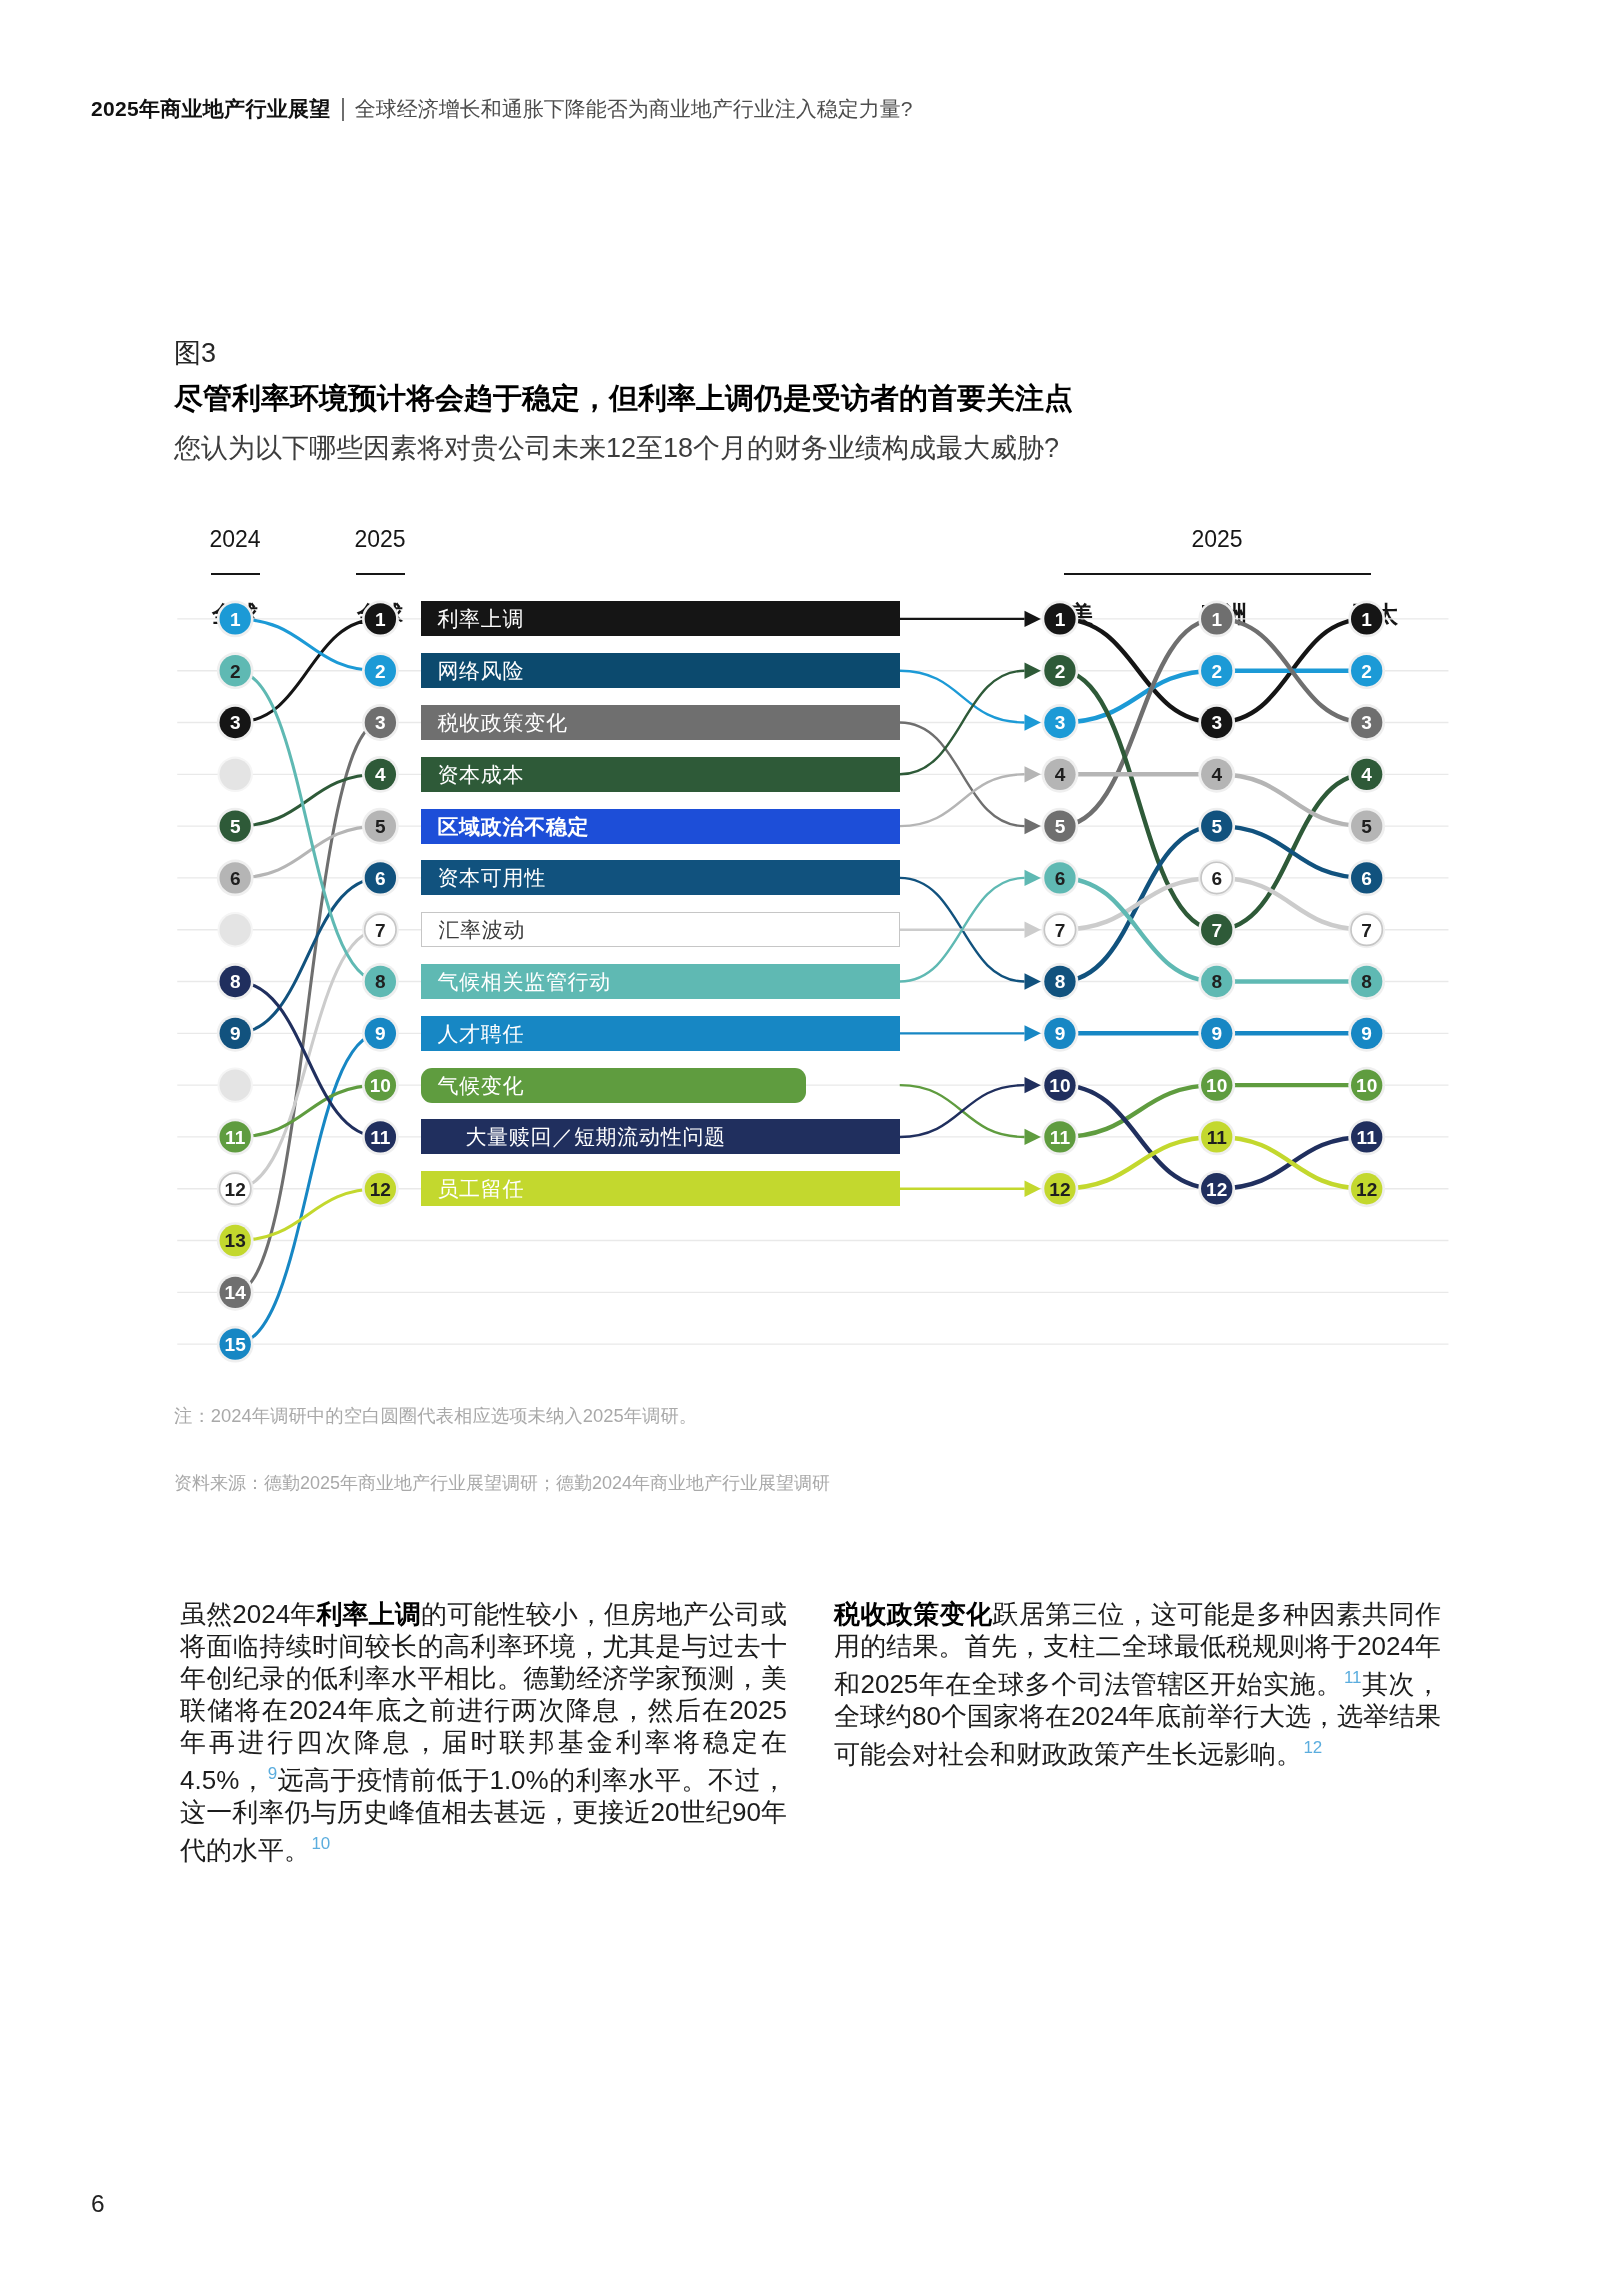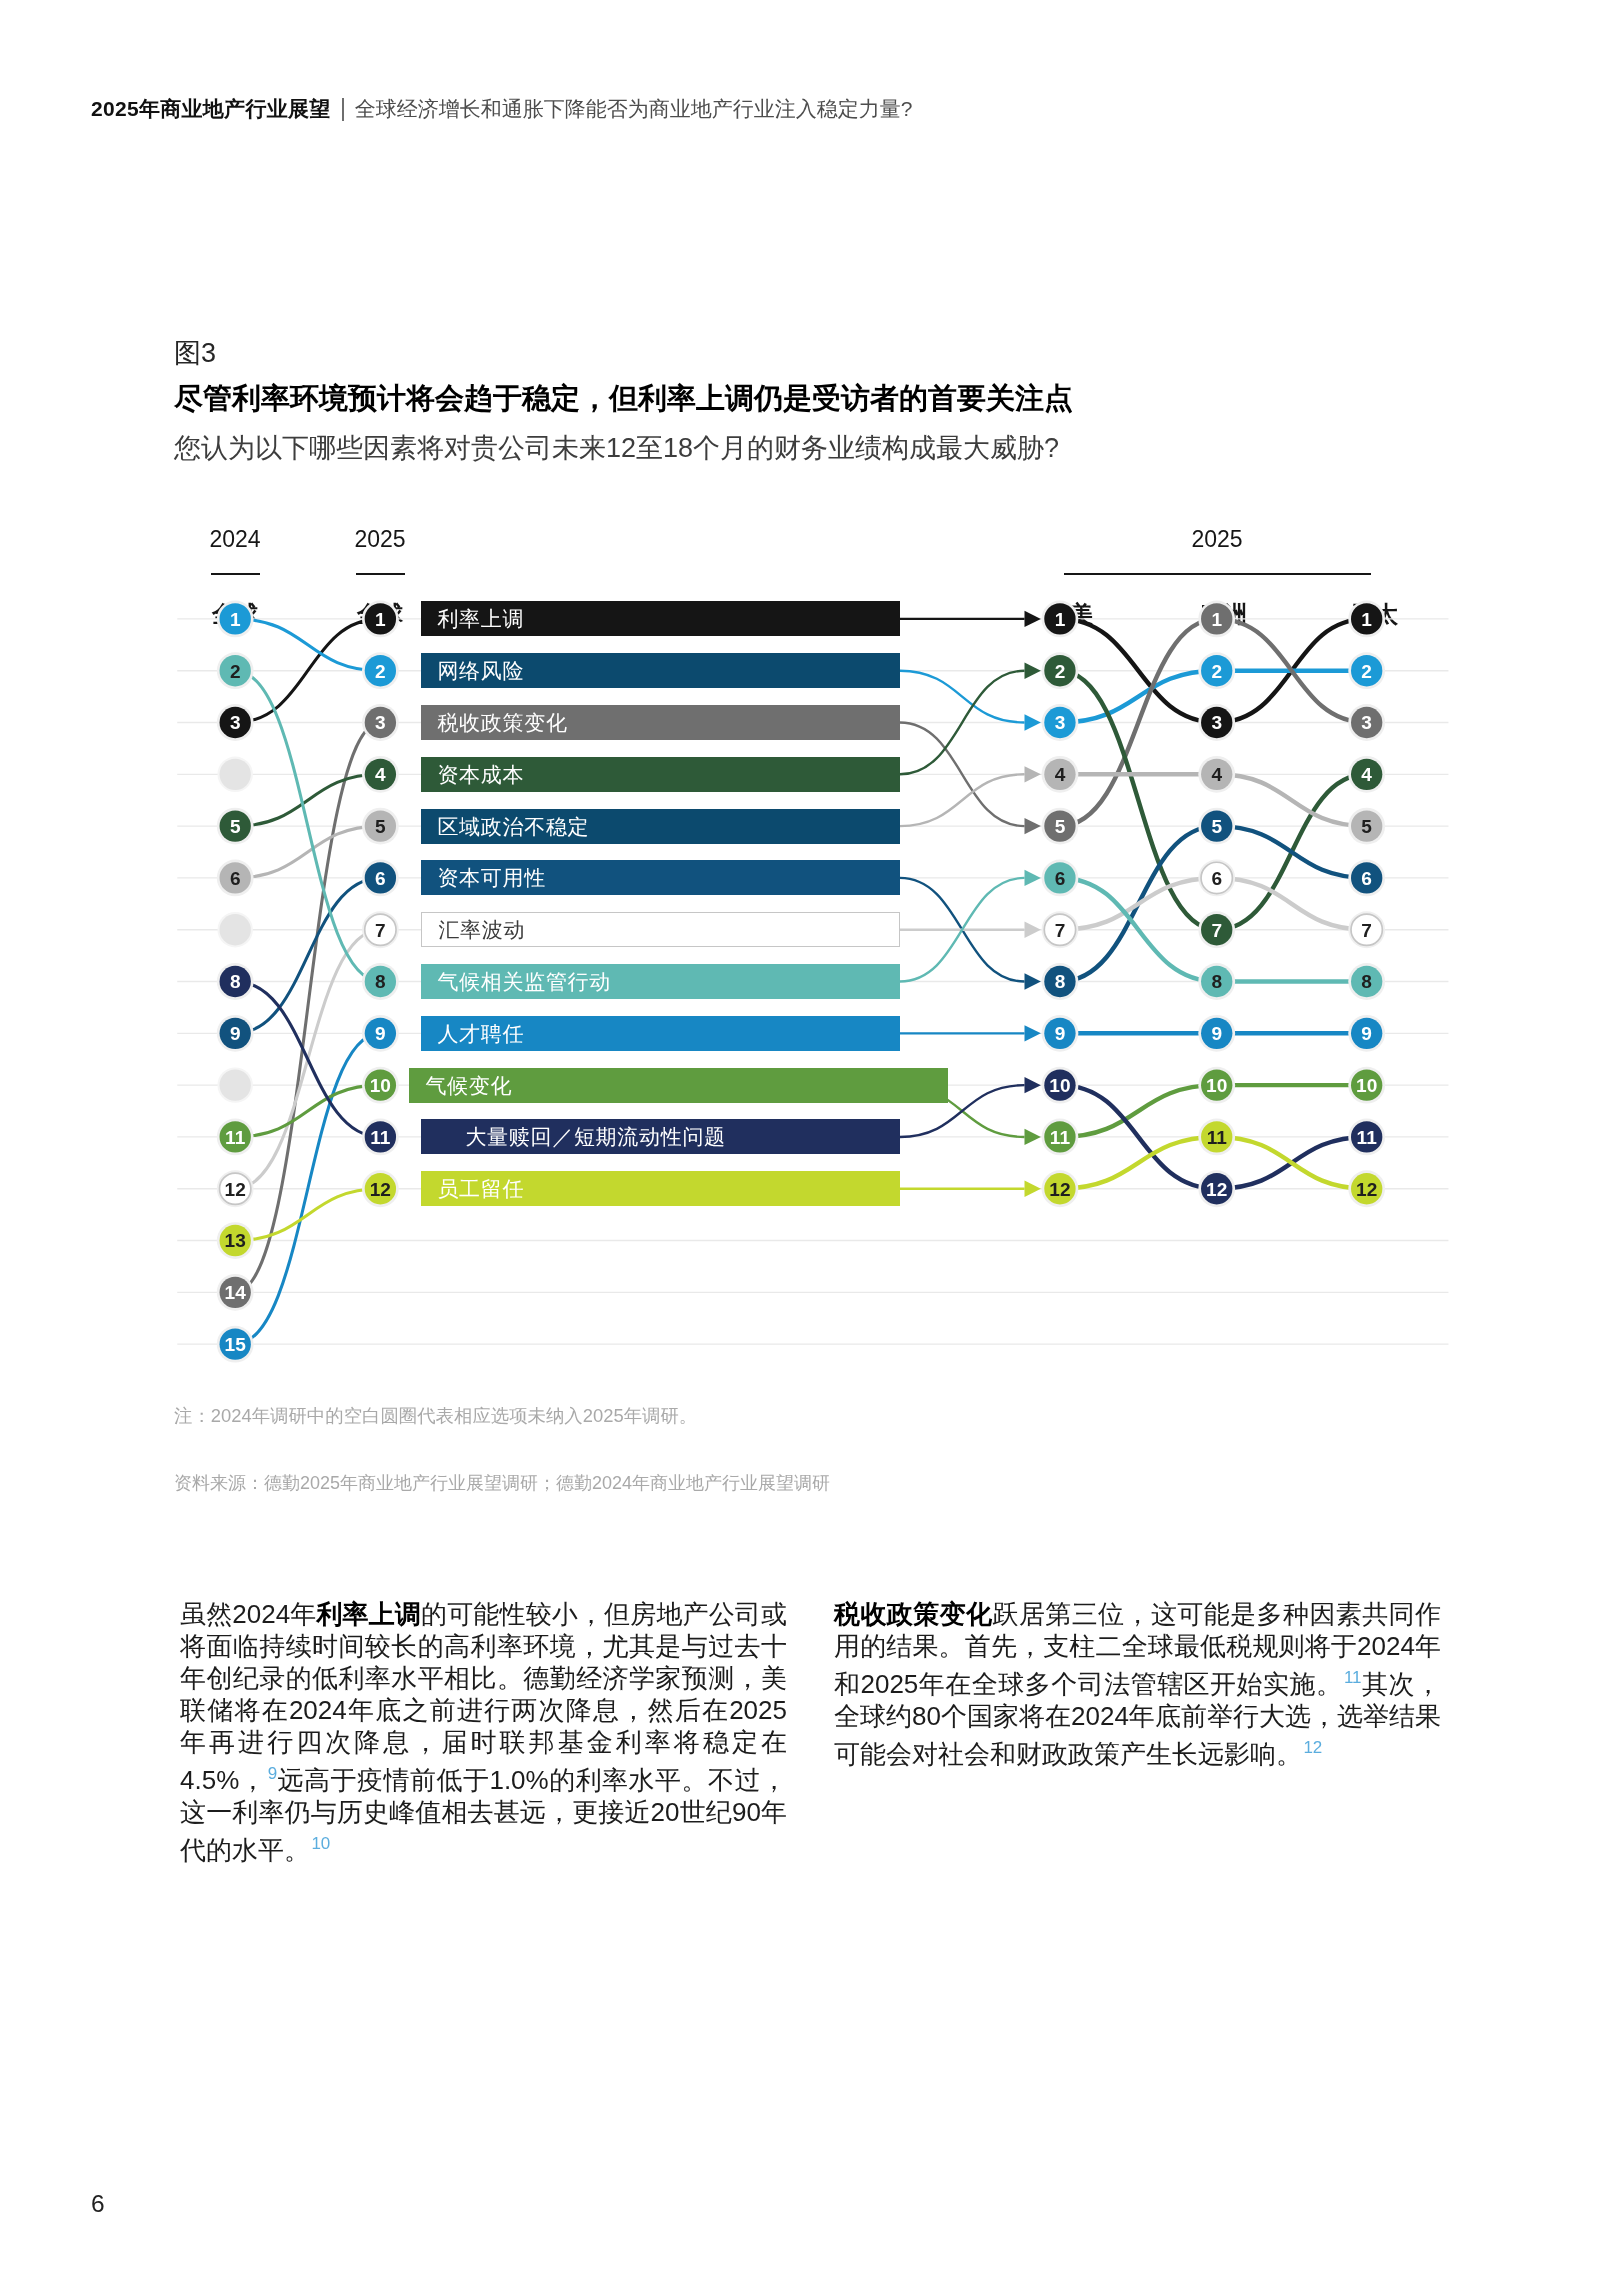--- a/index.html
+++ b/index.html
@@ -476,36 +476,36 @@
       </div>
       <div class="bar" style="left: 421px; width: 479px; top: 653px; height: 35px; background: #0c4a6e;">
         <span style="color: rgb(255, 255, 255);">网络风险</span>
       </div>
       <div class="bar" style="left: 421px; width: 479px; top: 705px; height: 35px; background: rgb(111, 111, 111);">
         <span style="color: rgb(255, 255, 255);">税收政策变化</span>
       </div>
       <div class="bar" style="left: 421px; width: 479px; top: 757px; height: 35px; background: rgb(46, 90, 56);">
         <span style="color: rgb(255, 255, 255);">资本成本</span>
       </div>
-      <div class="bar" style="left: 421px; width: 479px; top: 809px; height: 35px; background: #0c4a6e;">
+      <div class="bar" style="left: 421px; width: 479px; top: 809px; height: 35px; background: #1d4ed8; font-weight: bold;">
         <span style="color: rgb(255, 255, 255);">区域政治不稳定</span>
       </div>
       <div class="bar" style="left: 421px; width: 479px; top: 860px; height: 35px; background: rgb(17, 82, 126);">
         <span style="color: rgb(255, 255, 255);">资本可用性</span>
       </div>
       <div class="bar" style="left: 421px; width: 479px; top: 912px; height: 35px; background: rgb(255, 255, 255); border: 1.4px solid rgb(198, 198, 198);">
         <span style="color: rgb(58, 58, 58);">汇率波动</span>
       </div>
       <div class="bar" style="left: 421px; width: 479px; top: 964px; height: 35px; background: rgb(95, 185, 179);">
         <span style="color: rgb(255, 255, 255);">气候相关监管行动</span>
       </div>
       <div class="bar" style="left: 421px; width: 479px; top: 1016px; height: 35px; background: rgb(23, 135, 196);">
         <span style="color: rgb(255, 255, 255);">人才聘任</span>
       </div>
-      <div class="bar" style="left: 409px; width: 539px; top: 1068px; height: 35px; background: rgb(95, 156, 63);">
+      <div class="bar" style="left: 421px; width: 385px; top: 1068px; height: 35px; background: rgb(95, 156, 63); border-radius: 11px;">
         <span style="color: rgb(255, 255, 255);">气候变化</span>
       </div>
       <div class="bar" style="left: 421px; width: 479px; top: 1119px; height: 35px; background: rgb(32, 47, 94); padding-left: 28px;">
         <span style="color: rgb(255, 255, 255);">大量赎回／短期流动性问题</span>
       </div>
       <div class="bar" style="left: 421px; width: 479px; top: 1171px; height: 35px; background: rgb(195, 216, 46);">
         <span style="color: rgb(255, 255, 255);">员工留任</span>
       </div>
     </div>
 

